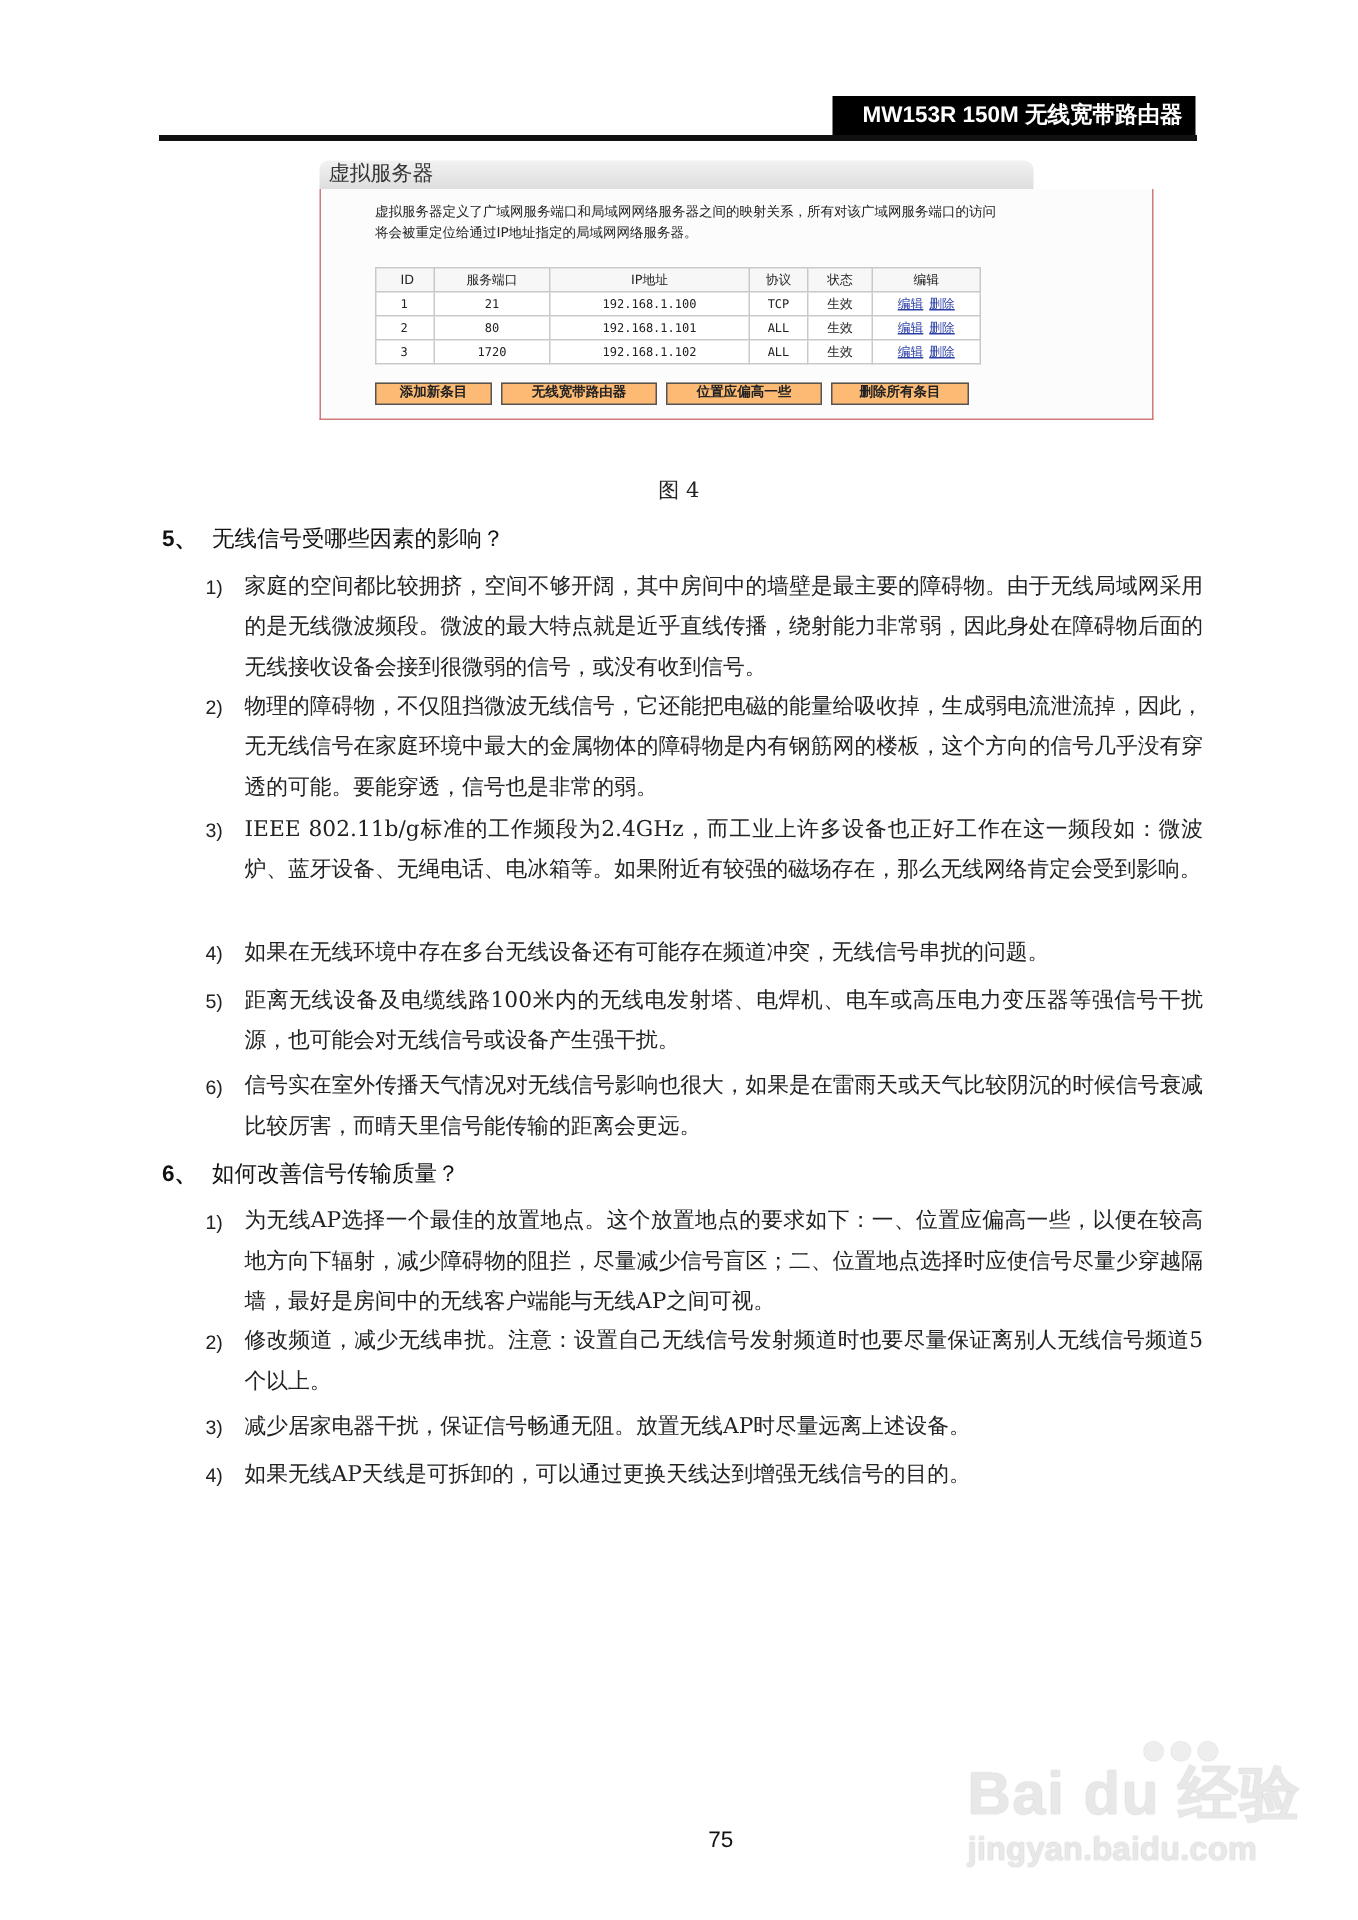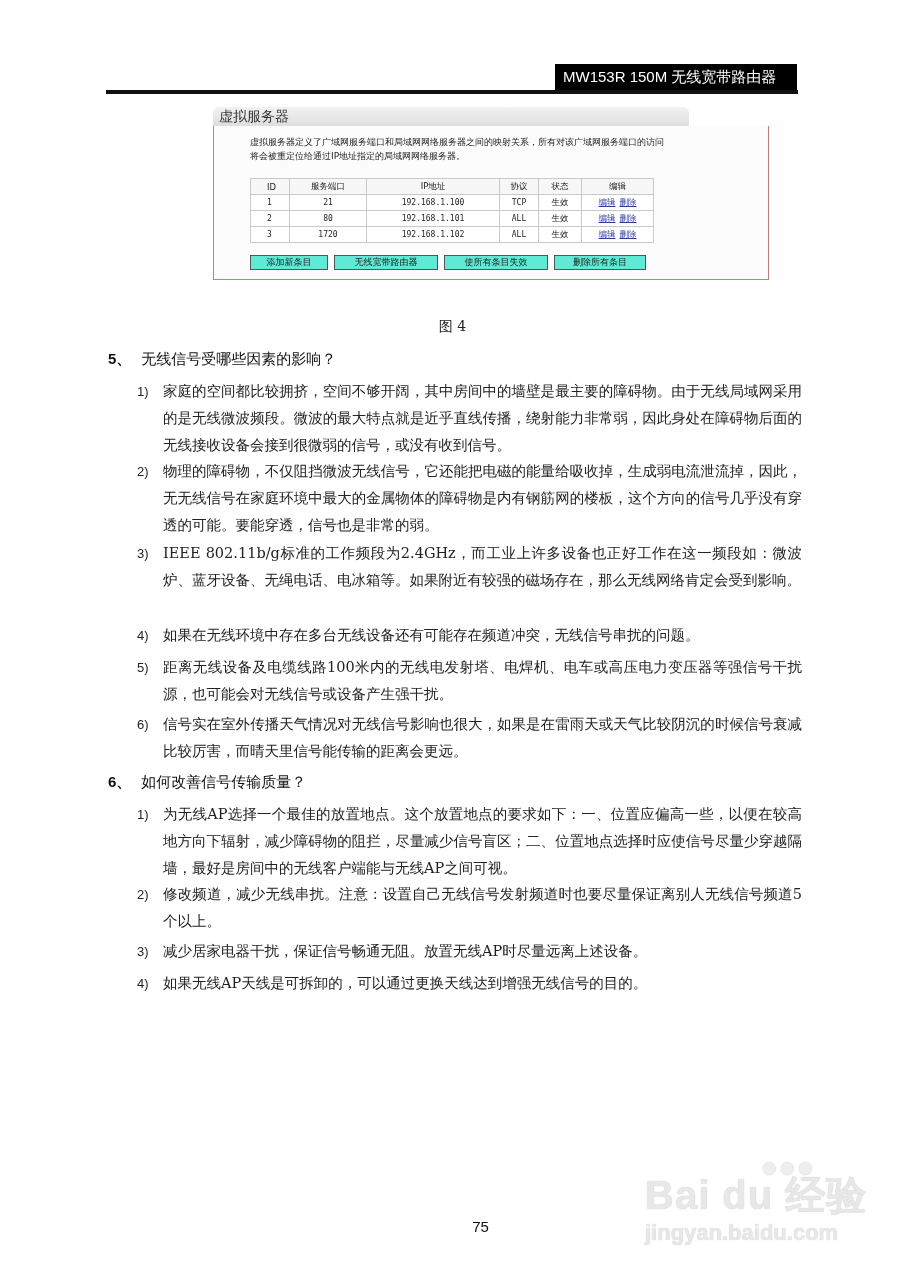--- a/index.html
+++ b/index.html
@@ -4,22 +4,22 @@
 <style>
   html, body { margin: 0; padding: 0; background: #ffffff; }
   body {
     width: 905px; height: 1280px; position: relative; overflow: hidden;
     font-family: "DejaVu Serif", "Liberation Serif", serif;
     color: #1a1a1a;
   }
   .header-title {
     position: absolute; left: 555px; top: 64px; width: 242px; height: 26px;
     background: #000; color: #fff;
-    font-family: "Liberation Sans", sans-serif; font-weight: normal; font-size: 15px;
-    line-height: 26px; padding-left: 8px; box-sizing: border-box; white-space: nowrap;
+    font-family: "Liberation Sans", sans-serif; font-weight: bold; font-size: 15px;
+    line-height: 26px; padding-left: 20px; box-sizing: border-box; white-space: nowrap;
   }
   .header-rule {
     position: absolute; left: 106px; top: 90px; width: 692px; height: 4px; background: #111;
   }
 
   
   .router-shot {
     position: absolute; left: 213px; top: 107px; width: 476px; height: 197px;
     background: #fff; font-family: "DejaVu Sans", sans-serif; font-size: 9px; color: #222;
   }
@@ -41,22 +41,22 @@
   }
   .router-shot td, .router-shot th {
     border: 1px solid #c9c9c9; height: 15px; padding: 0 2px; text-align: center; font-weight: normal;
   }
   .router-shot th { background: #f7f7f7; }
   .router-shot td.idcol, .router-shot th.idcol { text-align: left; padding-left: 16px; width: 20px; }
   .router-shot .mono { font-family: "DejaVu Sans Mono", monospace; font-size: 8px; }
   .router-shot a.link { color: #2c3fa6; text-decoration: underline; margin: 0 2px; cursor: pointer; }
   .router-shot .btn-row { position: absolute; left: 36px; top: 129px; display: flex; gap: 6px; }
   .router-shot .btn {
-    height: 15px; background: #5eead4; border: 1px solid #555; box-sizing: border-box;
-    font-size: 9px; line-height: 13px; text-align: center; color: #222;
+    height: 15px; background: #fdba74; border: 1px solid #555; box-sizing: border-box;
+    font-size: 9px; line-height: 13px; text-align: center; color: #222; font-weight: bold;
   }
   .router-shot .footer {
     position: absolute; left: 0; top: 173px; width: 476px; height: 24px;
     border: 1px solid #d07a7a; border-top: 1px solid #d07a7a; box-sizing: border-box; background: #fcfcfc;
   }
   .router-shot .nav-btn {
     position: absolute; top: 4px; height: 15px; border: 1px solid #999; box-sizing: border-box;
     font-size: 9px; line-height: 13px; text-align: center; background: #f4f4f4; color: #aaa;
   }
   .router-shot .nav-btn.active { color: #111; border-color: #333; background: #fff; font-weight: bold; }
@@ -140,21 +140,21 @@
         <td>生效</td>
         <td>
           <a class="link">编辑</a><a class="link">删除</a>
         </td>
       </tr>
     </tbody>
       </table>
     <div class="btn-row">
       <div class="btn" style="width:78px">添加新条目</div>
       <div class="btn" style="width:104px">无线宽带路由器</div>
-      <div class="btn" style="width:104px">使所有条目失效</div>
+      <div class="btn" style="width:104px">位置应偏高一些</div>
       <div class="btn" style="width:92px">删除所有条目</div>
     </div>
   </div>
 </div>
 
 <div class="caption">图 4</div>
 
 <div class="section-head" style="top:350px">
   <span class="num">5、</span><span class="txt">无线信号受哪些因素的影响？</span>
 </div>

